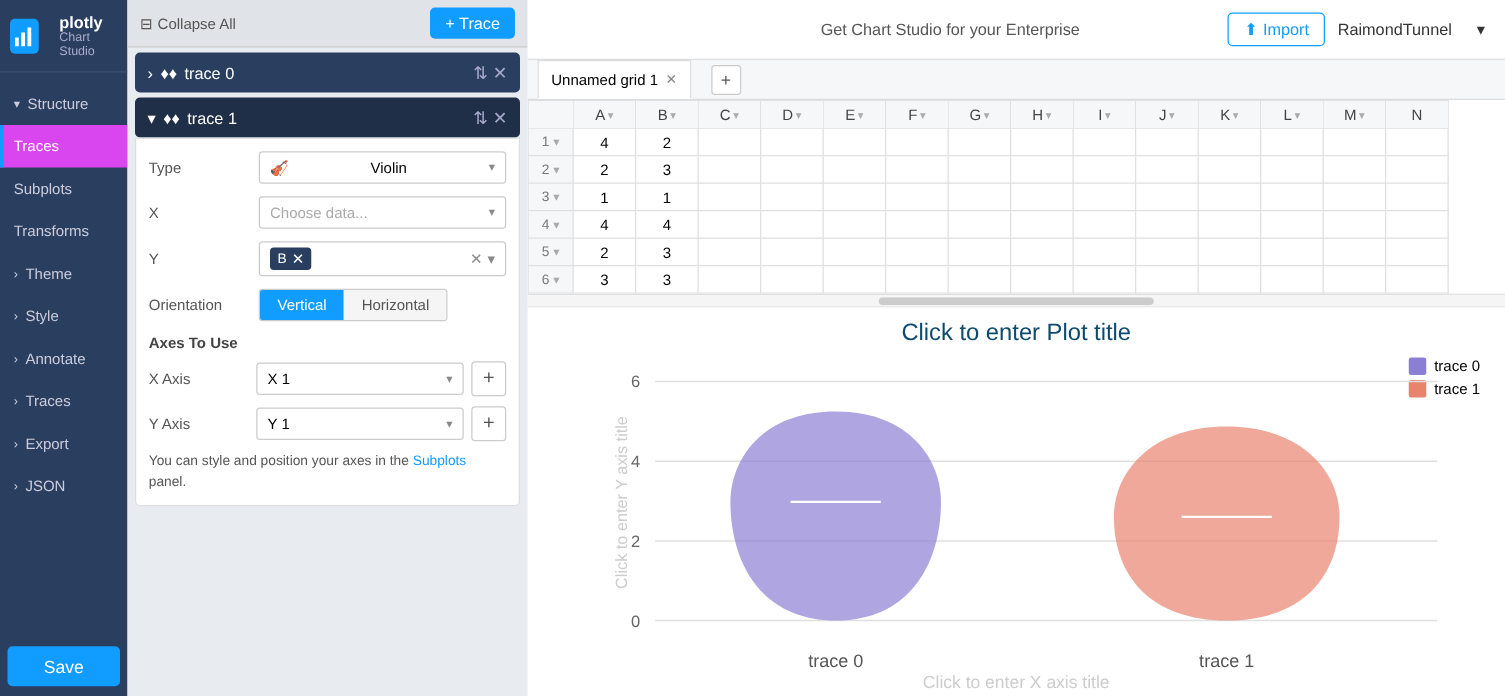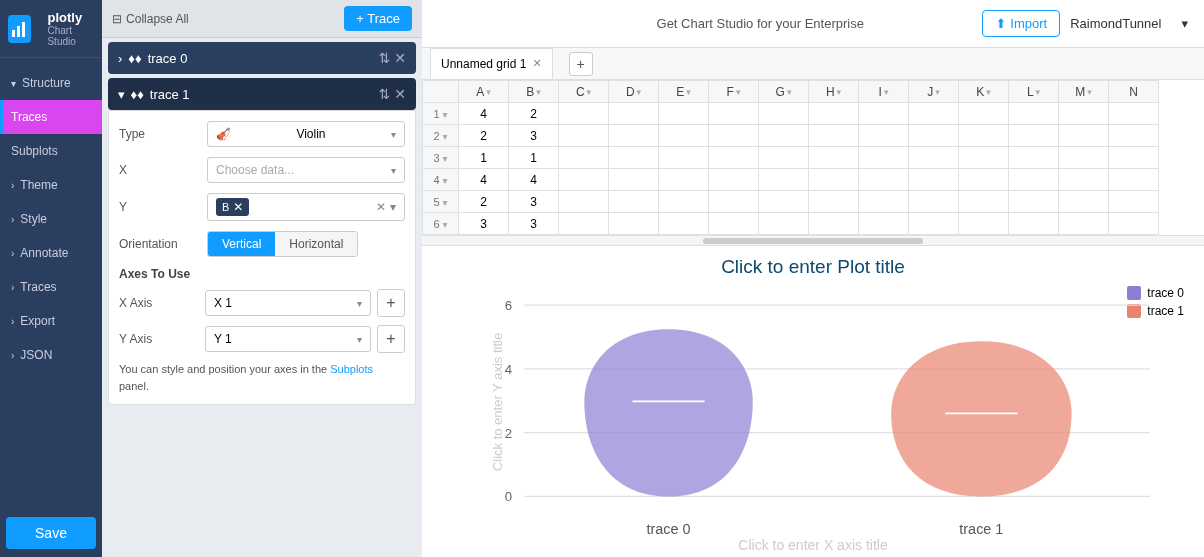--- a/index.html
+++ b/index.html
@@ -442,20 +442,23 @@
   <div class="sidebar-nav">
     <div class="sidebar-item">
       <span class="caret">▾</span>
       <span>Structure</span>
     </div>
     <div class="sidebar-item active">
       <span>Traces</span>
     </div>
     <div class="sidebar-item">
       <span>Subplots</span>
+    </div>
+    <div class="sidebar-item">
+      <span>Transforms</span>
     </div>
     <div class="sidebar-item">
       <span class="caret">›</span>
       <span>Theme</span>
     </div>
     <div class="sidebar-item">
       <span class="caret">›</span>
       <span>Style</span>
     </div>
     <div class="sidebar-item">

